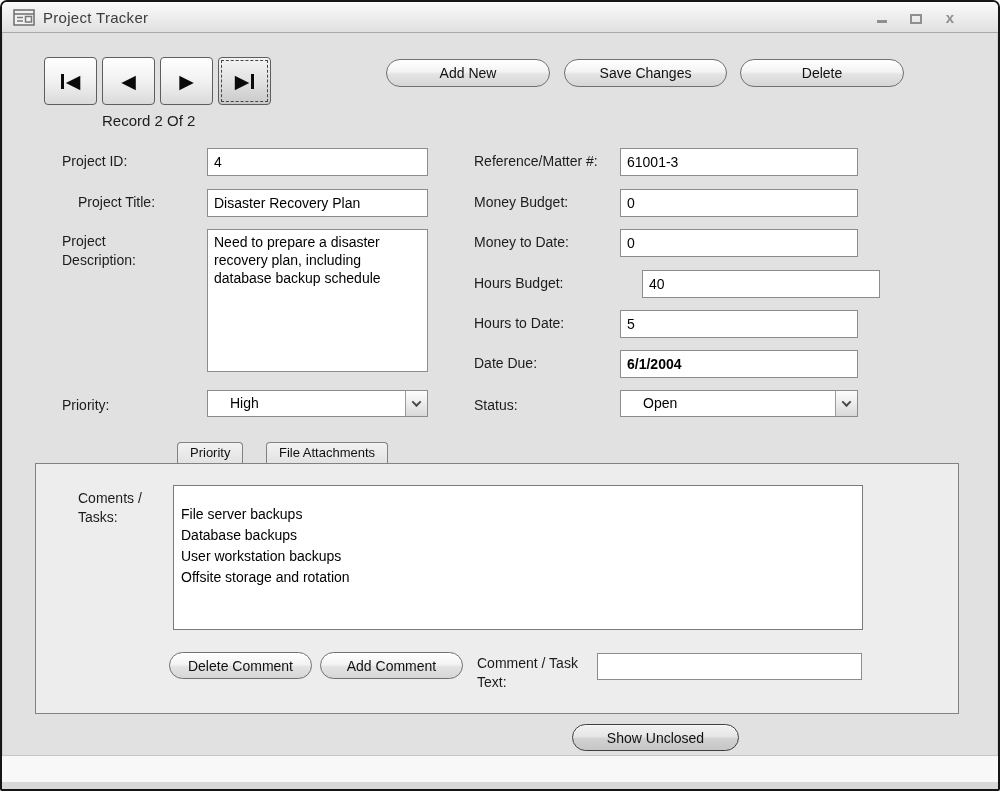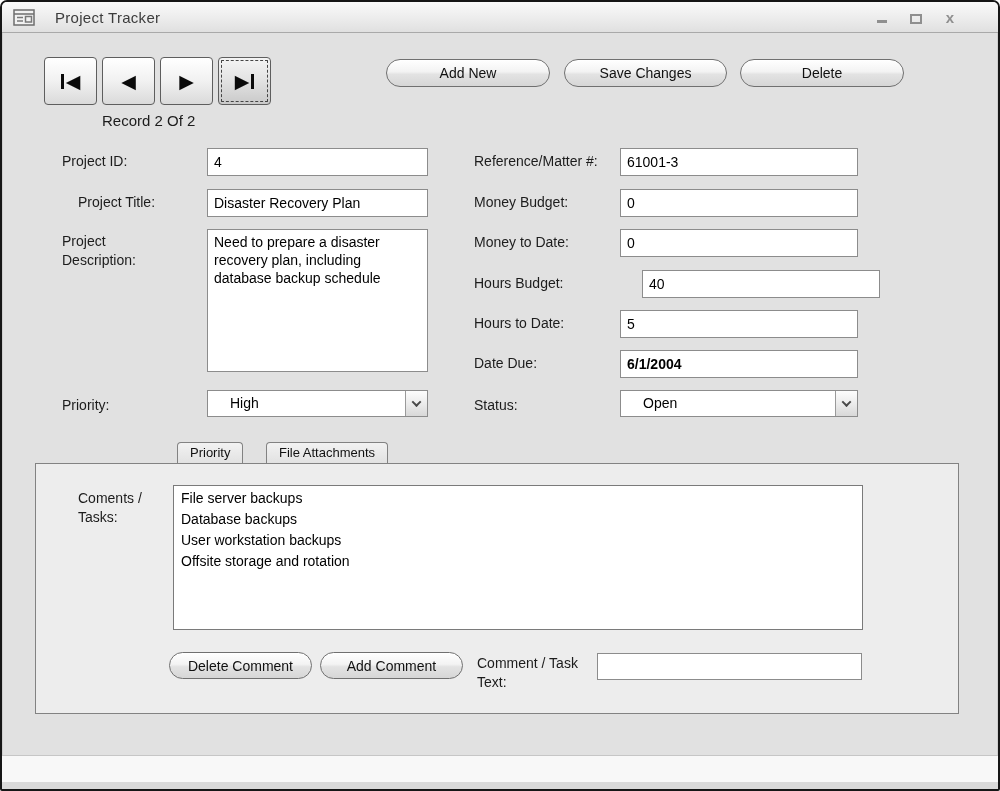--- a/index.html
+++ b/index.html
@@ -8,21 +8,21 @@
     position:relative; width:1000px; height:791px;
     border:2px solid #161616; border-radius:7px 7px 2px 2px;
     background:#e1e1e1; overflow:hidden;
     box-shadow: inset 0 0 0 1px #cfcfcf;
   }
   
   .titlebar {
     position:absolute; top:0; left:0; right:0; height:31px;
     background:linear-gradient(#fafafa,#ececec 55%,#e0e0e0);
     border-bottom:1px solid #a9a9a9;
-    display:flex; align-items:center;gap:12px;
+    display:flex; align-items:center;
   }
   .title-icon { margin-left:11px; width:22px; height:17px; display:block; }
   .title-text { margin-left:8px; font-size:15px; color:#3c3c3c; letter-spacing:0.3px; }
   .win-controls { position:absolute; right:40px; top:0; height:31px; display:flex; align-items:center; gap:18px; }
   .wc { width:16px; height:16px; display:flex; align-items:flex-end; justify-content:center; cursor:default; }
   .wc-min-bar { width:10px; height:3px; background:#8f8f8f; margin-bottom:3px; }
   .wc-max-box { width:12px; height:10px; border:2px solid #8f8f8f; margin-bottom:2px; }
   .wc-close-x { font-size:15px; font-weight:bold; color:#8f8f8f; line-height:16px; }
   
   .btn {
@@ -72,21 +72,21 @@
   }
   .tab.active { top:435px; height:27px; line-height:25px; font-size:14px; background:#ededed; z-index:3; }
   .tab.inactive { top:440px; height:21px; line-height:20px; font-size:13px;
     background:linear-gradient(#f2f2f2,#e2e2e2); z-index:1; }
   .tabpanel {
     position:absolute; left:33px; top:461px; width:924px; height:251px;
     background:#ededed; border:1px solid #828282; z-index:2;
   }
   .listbox {
     position:absolute; left:171px; top:483px; width:690px; height:145px;
-    background:#fff; border:1px solid #7a7a7a; z-index:4; padding:2px 0;
+    background:#fff; border:1px solid #7a7a7a; z-index:4; padding:18px 0;
     overflow:hidden;
   }
   .listitem { font-size:14px; color:#000; padding:1px 7px; line-height:19px; }
   
   .footer-strip { position:absolute; left:0; right:0; top:753px; height:27px;
     background:#f8f8f8; border-top:1px solid #c6c6c6; }
   .bottom-strip { position:absolute; left:0; right:0; top:780px; height:9px; background:#d9d9d9; }
   .z4 { z-index:4; }
 </style>
 </head>
@@ -189,17 +189,18 @@
     <div class="listitem">Database backups</div>
     <div class="listitem">User workstation backups</div>
     <div class="listitem">Offsite storage and rotation</div>
   </div>
 
   <div class="btn z4" style="left:167px; top:650px; width:143px; height:27px;">Delete Comment</div>
   <div class="btn z4" style="left:318px; top:650px; width:143px; height:27px;">Add Comment</div>
   <div class="lbl z4" style="left:475px; top:652px; width:116px;">Comment / Task Text:</div>
   <input class="field z4" style="left: 595px; top: 651px; width: 265px; height: 27px;" value="">
 
+  <div class="btn default" style="left:570px; top:722px; width:167px; height:27px;">Show Unclosed</div>
   <div class="btn" style="left:752px; top:754px; width:125px; height:27px;">Show All</div>
 
   <div class="footer-strip"></div>
   <div class="bottom-strip"></div>
 </div>
 
 </body></html>

